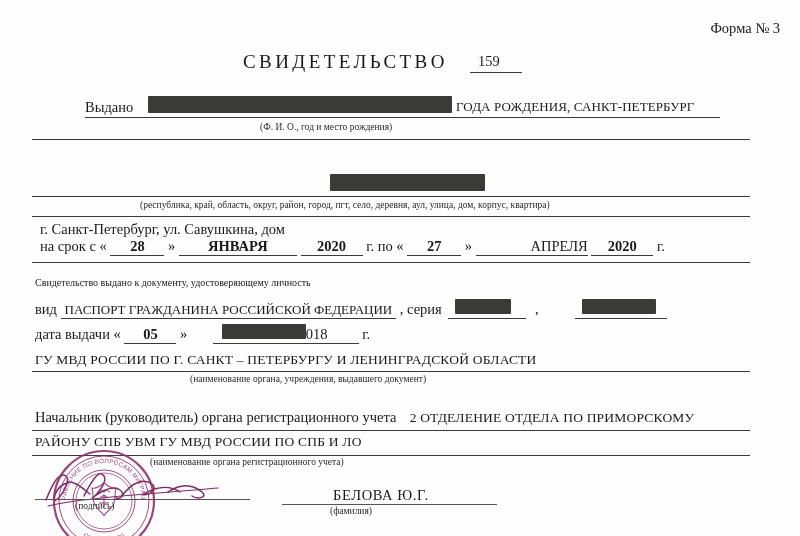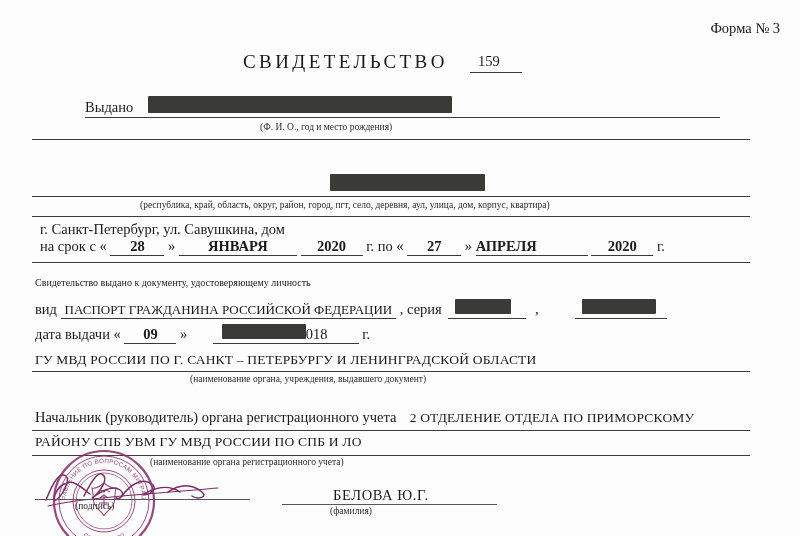--- a/index.html
+++ b/index.html
@@ -144,21 +144,21 @@
   #term-row {
     top: 238px;
     left: 40px;
     font-size: 14.5px;
   }
   #term-row span { display: inline-block; }
   #term-from-day { width: 54px; text-align: center; font-weight: bold; }
   #term-from-month { width: 118px; text-align: center; font-weight: bold; }
   #term-from-year { width: 62px; text-align: center; font-weight: bold; }
   #term-to-day { width: 54px; text-align: center; font-weight: bold; }
-  #term-to-month { width: 112px; text-align: left; font-weight: bold; }
+  #term-to-month { width: 112px; text-align: right; font-weight: normal; }
   #term-to-year { width: 62px; text-align: center; font-weight: bold; }
   .ul { border-bottom: 1px solid #3a3a3a; }
   #term-rule { top: 262px; left: 32px; width: 718px; }
 
   
   #doc-intro {
     top: 277px;
     left: 35px;
     font-size: 10px;
   }
@@ -283,20 +283,21 @@
 <div id="page">
 
   <div class="abs" id="form-no">Форма № 3</div>
 
   <div class="abs" id="title-main">СВИДЕТЕЛЬСТВО</div>
   <div class="abs" id="title-number">159</div>
   <div class="rule" id="title-number-rule"></div>
 
   <div class="abs" id="issued-label">Выдано</div>
   <div class="redact" id="issued-redact"></div>
+  <div class="abs nowrap" id="issued-birth">ГОДА РОЖДЕНИЯ, САНКТ-ПЕТЕРБУРГ</div>
   <div class="rule" id="issued-rule"></div>
   <div class="caption" id="cap-fio">(Ф. И. О., год и место рождения)</div>
   <div class="rule" id="issued-rule2"></div>
 
 
   <div class="abs" id="addr-line">г. Санкт-Петербург, ул. Савушкина, дом</div>
   <div class="redact" id="addr-redact"></div>
   <div class="rule" id="addr-rule"></div>
   <div class="caption" id="cap-addr">(республика, край, область, округ, район, город, пгт, село, деревня, аул, улица, дом, корпус, квартира)</div>
   <div class="rule" id="addr-rule2"></div>
@@ -331,21 +332,21 @@
     <span>№</span>
   </div>
   <div class="redact" id="doc-series-redact"></div>
   <div class="rule" id="doc-series-rule"></div>
   <div class="redact" id="doc-number-redact"></div>
   <div class="rule" id="doc-number-rule"></div>
 
   <div class="abs nowrap" id="doc-date-row">
     <span>дата выдачи</span>
     <span>«</span>
-    <span class="ul" id="doc-date-day">09</span>
+    <span class="ul" id="doc-date-day">05</span>
     <span>»</span>
     <span style="display:inline-block;width:104px"></span>
     <span class="ul" id="doc-date-year">2018</span>
     <span>г.</span>
   </div>
   <div class="redact" id="doc-date-month-redact"></div>
   <div class="rule" id="doc-date-month-rule"></div>
 
   <div class="abs nowrap" id="doc-authority">ГУ  МВД  РОССИИ  ПО  Г. САНКТ – ПЕТЕРБУРГУ  И  ЛЕНИНГРАДСКОЙ ОБЛАСТИ</div>
   <div class="rule" id="doc-authority-rule"></div>

